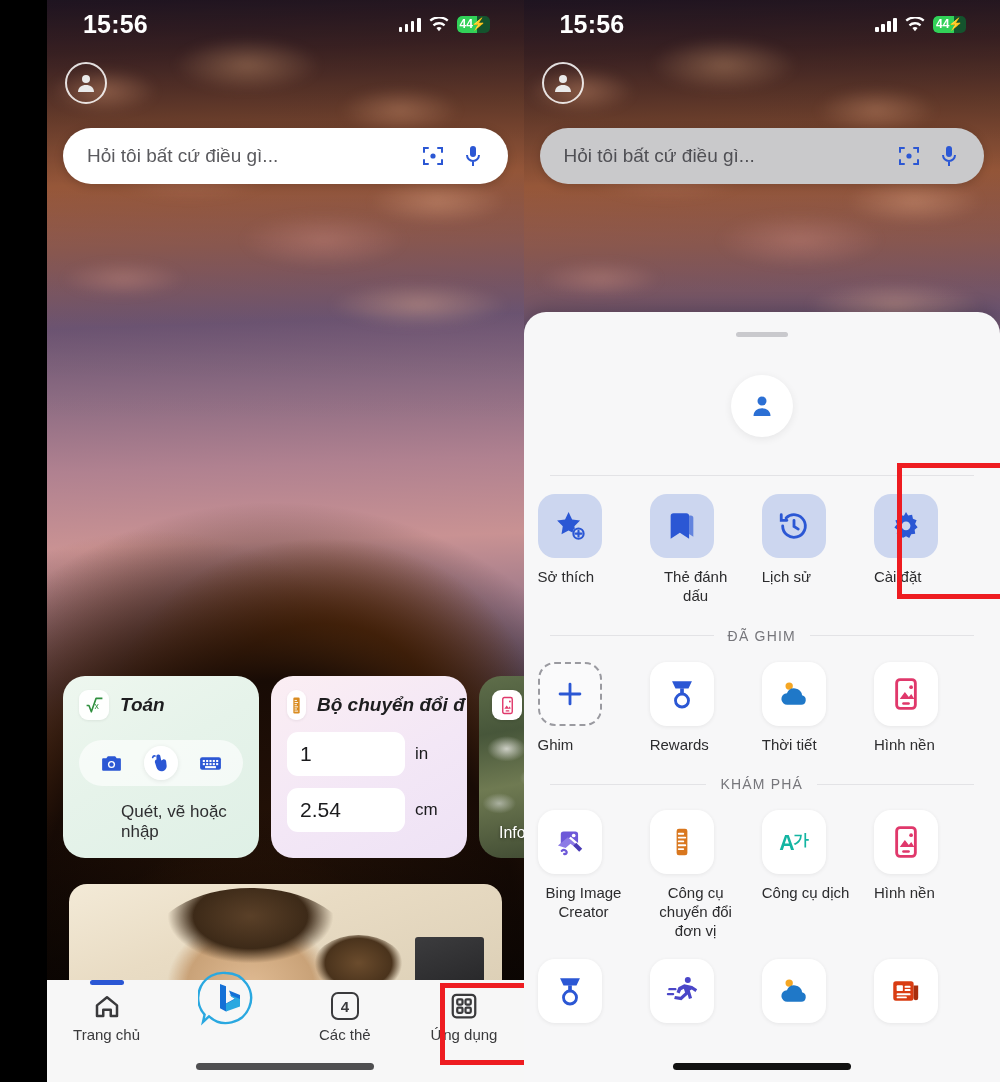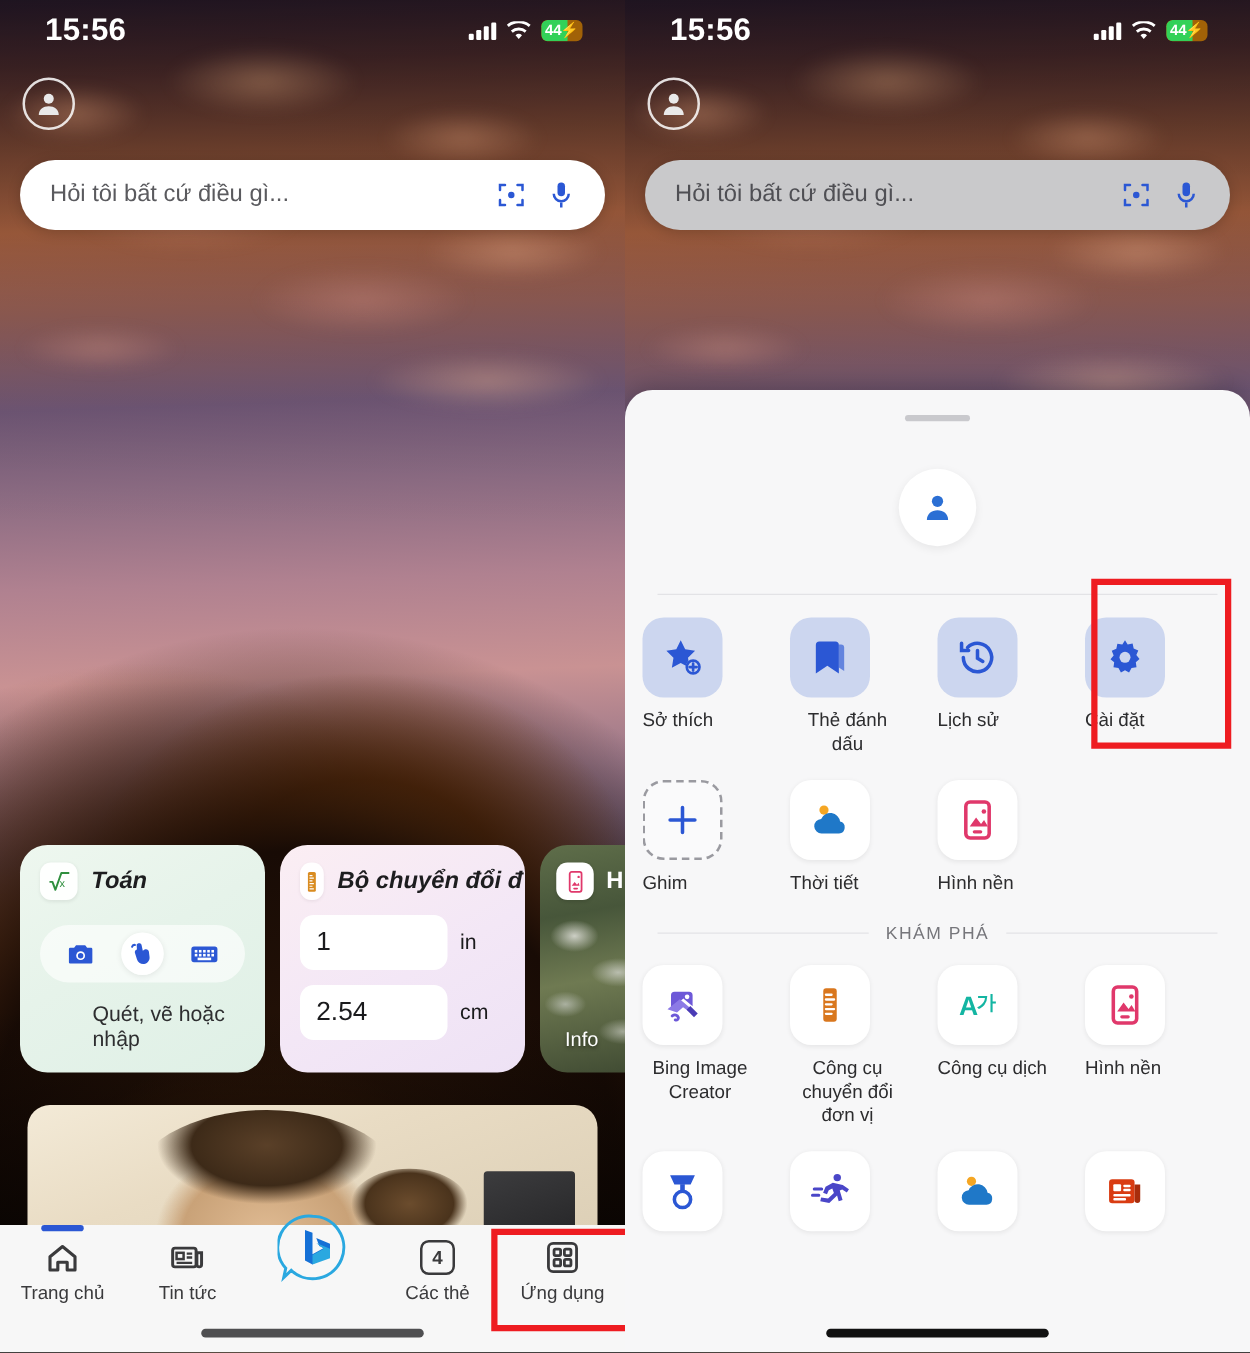--- a/index.html
+++ b/index.html
@@ -1,21 +1,21 @@
 <!DOCTYPE html>
 <html><head>
 <meta charset="utf-8">
 <style>
   * { box-sizing: border-box; margin: 0; padding: 0; }
   html, body {
     width: 1000px; height: 1082px;
     font-family: "Liberation Sans", sans-serif;
     background: #000; overflow: hidden;
   }
-  .screens { display: flex; width: 1000px; height: 1082px; }
+  .screens { display: flex; width: 1000px; height: 1082px; padding-left: 47px; }
   .phone { position: relative; width: 500px; height: 1082px; overflow: hidden; }
 
   
   .wall {
     position: absolute; inset: 0;
     background:
       radial-gradient(ellipse 120% 55% at 48% 86%, #2a1508 0%, #180b05 42%, rgba(10,6,4,0) 72%),
       radial-gradient(ellipse 60% 22% at 58% 66%, #c4701e 0%, #8a4612 38%, rgba(60,28,10,0) 74%),
       radial-gradient(ellipse 75% 30% at 22% 70%, #7d3f14 0%, rgba(60,30,12,0) 70%),
       linear-gradient(178deg,
@@ -69,21 +69,21 @@
     padding: 0 34px 0 36px; color: #fff; z-index: 6;
   }
   .clock { font-size: 25px; font-weight: 600; letter-spacing: .2px; }
   .stat-right { display: flex; align-items: center; gap: 8px; }
   .bars { display: flex; align-items: flex-end; gap: 2.5px; height: 15px; }
   .bars i { display: block; width: 3.6px; background: #fff; border-radius: 1px; }
   .bars i:nth-child(1){ height: 5px } .bars i:nth-child(2){ height: 8px }
   .bars i:nth-child(3){ height: 11px } .bars i:nth-child(4){ height: 14px }
   .batt {
     position: relative; width: 33px; height: 17px; border-radius: 5px;
-    background: #a16207; display: flex; align-items: center; overflow: hidden;
+    background: #14532d; display: flex; align-items: center; overflow: hidden;
   }
   .batt .fill { position:absolute; left:0; top:0; bottom:0; width: 63%; background:#32d158; border-radius: 5px 0 0 5px;}
   .batt .lvl { position: relative; font-size: 12px; font-weight: 700; color: #fff; margin-left: 3px; z-index:2; }
   .batt .bolt { position:relative; z-index:2; font-size: 12px; color:#fff; margin-left:-1px;}
   .batt::after { content:""; position:absolute; right:-4px; top:5px; width:2.5px; height:7px; background:rgba(255,255,255,.55); border-radius:0 2px 2px 0;}
 
   
   .avatar-top {
     position: absolute; top: 62px; left: 18px; width: 42px; height: 42px;
     border-radius: 50%; border: 2px solid rgba(255,255,255,.85);
@@ -365,31 +365,20 @@
     <div class="bottomnav">
       <div class="navitem">
         <span class="topbar"></span>
         <span class="nicon">
           <svg viewBox="0 0 24 24" fill="none" stroke="#3a3a3c" stroke-width="2" stroke-linejoin="round">
               <path d="M4 11.5L12 5l8 6.5V20h-5v-5h-6v5H4z"></path>
             </svg>
         </span>
         <span class="nlabel">Trang chủ</span>
       </div>
-      <div class="navitem">
-        <span class="nicon">
-          <svg viewBox="0 0 24 24" fill="none" stroke="#3a3a3c" stroke-width="1.9">
-              <rect x="2.5" y="6" width="15" height="12" rx="1.5"></rect>
-              <path d="M17.5 9H21v7.5a1.5 1.5 0 0 1-3 0V9z"></path>
-              <rect x="5" y="9" width="4.5" height="4" stroke-width="1.6"></rect>
-              <path d="M11.5 9.5H15M11.5 12H15M5 15.4h10" stroke-width="1.5"></path>
-            </svg>
-        </span>
-        <span class="nlabel">Tin tức</span>
-      </div>
       <div class="navitem center">
         <span class="nicon">
           <svg viewBox="0 0 56 56">
             <path d="M28 3a25 25 0 1 1-17 43.3L5 52l1.6-7.4A25 25 0 0 1 28 3z" fill="none" stroke="#2aa8e0" stroke-width="2.4"></path>
             <path d="M22 14l6 2.2v17.2l9-5-3.6-1.6-2.4-6.4 11 4.6v7.6L28 41.6 22 38.3z" fill="#1570d6"></path>
             <path d="M31 24.4l11 4.6v7.6L28 41.6V34l9-5z" fill="#2aa8e0"></path>
           </svg>
         </span>
       </div>
       <div class="navitem">
@@ -510,28 +499,43 @@
           <span class="tile soft">
             <svg viewBox="0 0 24 24" fill="#2b57d4">
                 <path d="M12 2.2l1.5 2.4 2.8-.5.6 2.8 2.6 1.1-1.1 2.6 1.8 2.2-2.1 1.9.4 2.8-2.8.4-1.4 2.5L12 19.2l-2.3 1.2-1.4-2.5-2.8-.4.4-2.8L3.8 13l1.8-2.2L4.5 8.2 7.1 7l.6-2.8 2.8.5z"></path>
                 <circle cx="12" cy="11.9" r="3.1" fill="#ccd6ef"></circle>
               </svg>
           </span>
           <span class="clabel">Cài đặt</span>
         </div>
       </div>
 
+      <div class="sectionhdr">
+        <span class="ln"></span>
+        <span class="tx">ĐÃ GHIM</span>
+        <span class="ln"></span>
+      </div>
       <div class="grid4">
         <div class="cell">
           <span class="tile dashed">
             <svg viewBox="0 0 24 24" fill="none" stroke="#2b57d4" stroke-width="2" stroke-linecap="round">
                 <path d="M12 5v14M5 12h14"></path>
               </svg>
           </span>
           <span class="clabel">Ghim</span>
+        </div>
+        <div class="cell">
+          <span class="tile white">
+            <svg viewBox="0 0 24 24" fill="#2b57d4">
+                <path d="M5 3h14l-2.4 5.2H7.4z"></path>
+                <rect x="10.7" y="8" width="2.6" height="4"></rect>
+                <circle cx="12" cy="16.6" r="4.6" fill="none" stroke="#2b57d4" stroke-width="2"></circle>
+              </svg>
+          </span>
+          <span class="clabel">Rewards</span>
         </div>
         <div class="cell">
           <span class="tile white">
             <svg viewBox="0 0 24 24">
                 <g fill="#f5a623">
                   <circle cx="8.6" cy="6.4" r="2.6"></circle>
                   <path d="M8.6 1.4v1.6M8.6 9.8v1.6M3.6 6.4h1.6M12 6.4h1.6M5.1 2.9l1.1 1.1M11 7.7l1.1 1.1M12.1 2.9L11 4M6.2 7.7L5.1 8.8"></path>
                 </g>
                 <path d="M7.4 19.6a4.1 4.1 0 0 1-.4-8.2 5.6 5.6 0 0 1 10.7 1.5 3.4 3.4 0 0 1-.6 6.7z" fill="#1f78c8"></path>
               </svg>

